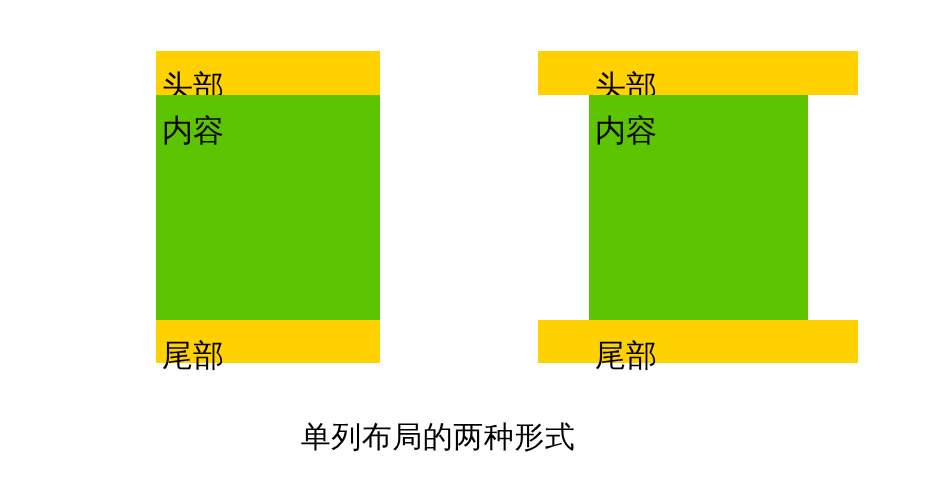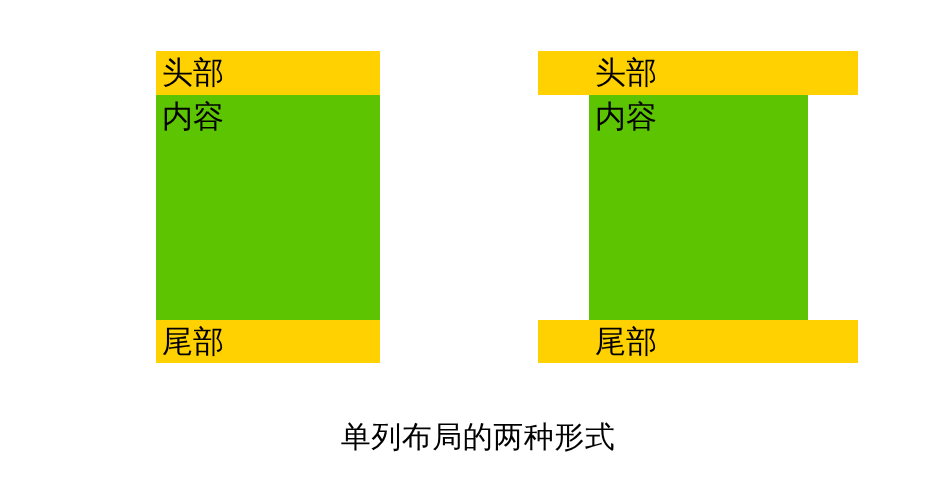--- a/index.html
+++ b/index.html
@@ -25,21 +25,21 @@
 
   
   .block {
     position: absolute;
     box-sizing: border-box;
     display: block;
   }
   .block-label {
     position: absolute;
     left: 6px;
-    top: 1px;
+    top: 15px;
     font-size: 31px;
     line-height: 40px;
     color: #000000;
     white-space: nowrap;
     font-family: "DejaVu Sans", "Liberation Sans", sans-serif;
     font-weight: 400;
   }
 
   
   #diagram-left {
@@ -103,21 +103,20 @@
     position: absolute;
     left: 0;
     top: 415px;
     width: 876px;
     text-align: center;
     font-size: 30px;
     line-height: 44px;
     color: #000000;
     letter-spacing: 0.5px;
     font-family: "DejaVu Sans", "Liberation Sans", sans-serif;
-    margin-left: 40px;
   }
 </style>
 </head>
 <body>
 
 <div id="canvas">
 
   <div id="diagram-left">
 
     <div class="block" id="left-header" style="background:#ffd100;">

